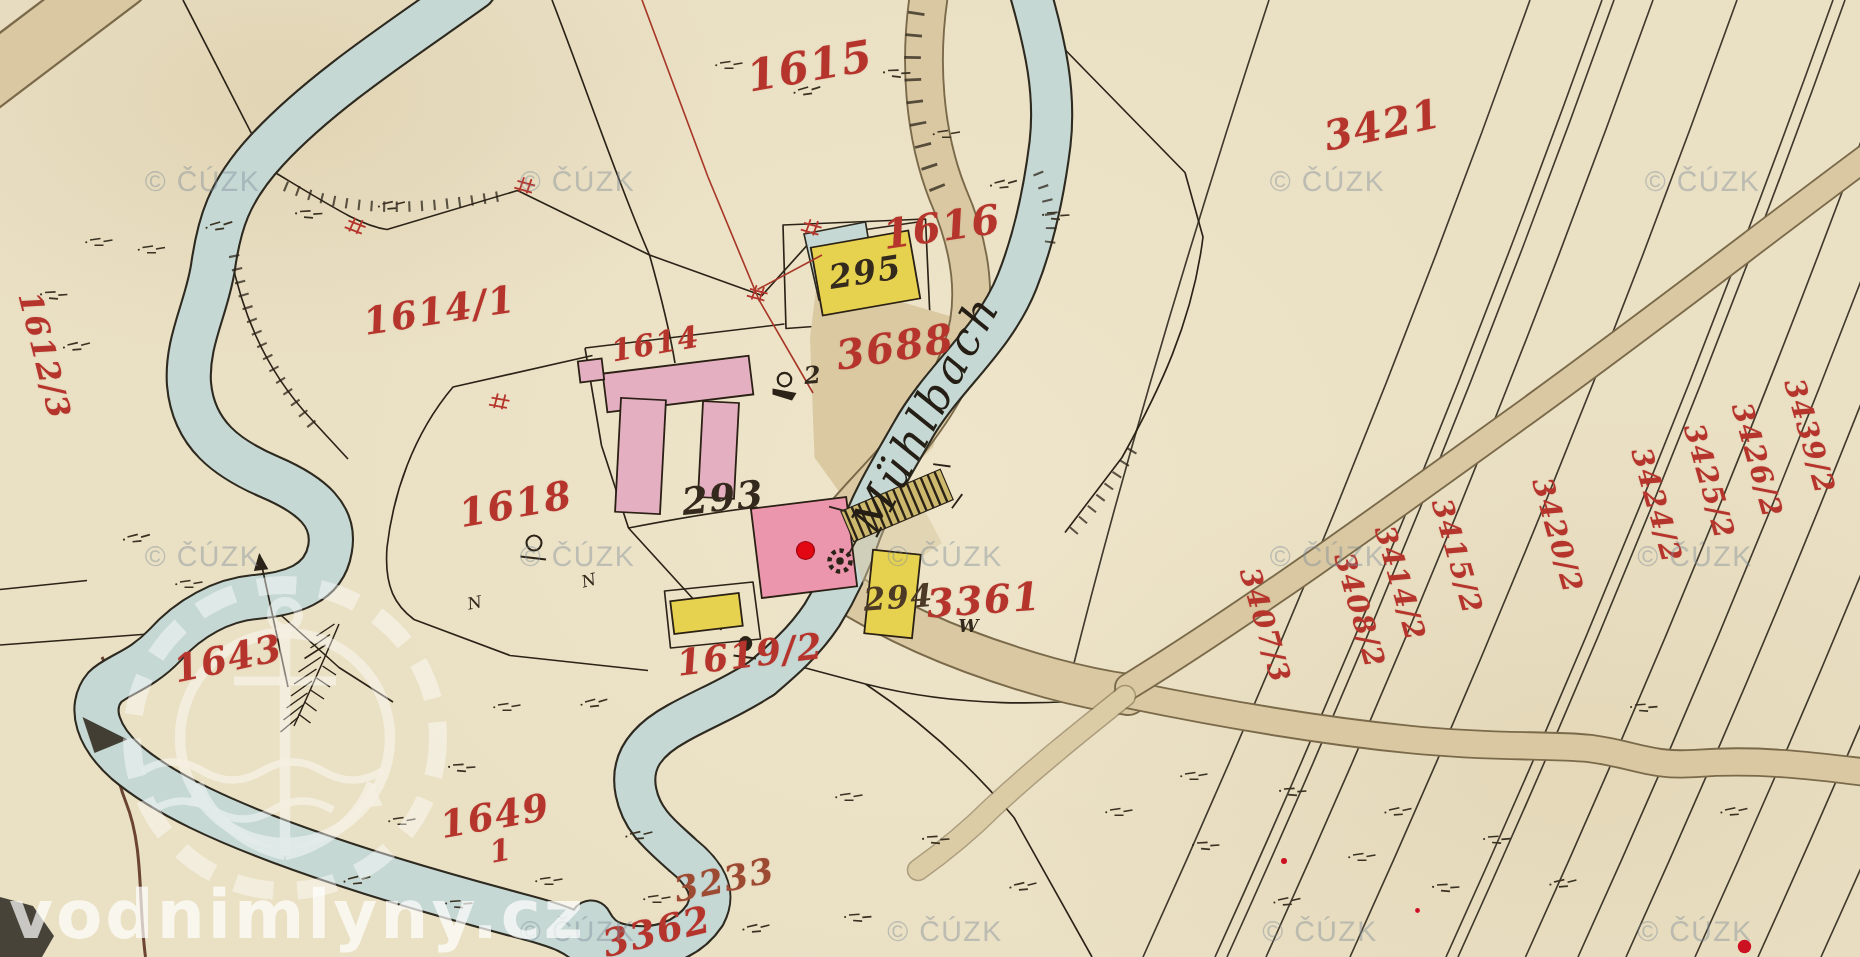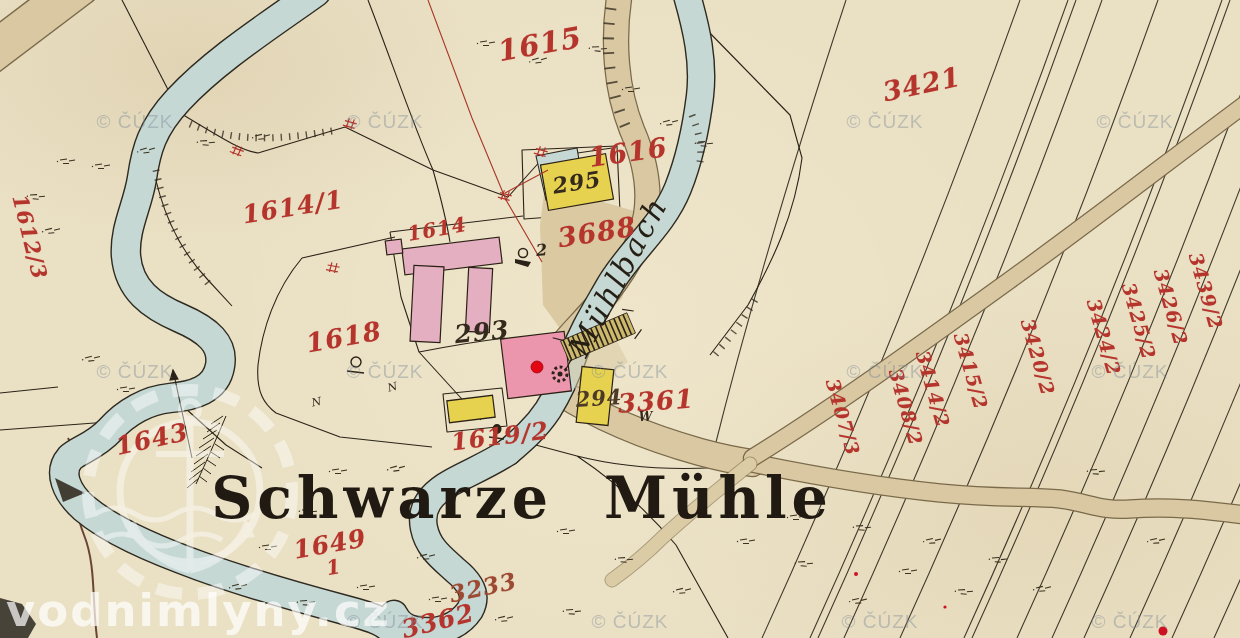--- a/index.html
+++ b/index.html
@@ -294,21 +294,20 @@
   <span class="lbl" style="left:1038px;top:357px;--r:74deg;font-size:19px">3420/2</span>
   <span class="lbl" style="left:1104px;top:337px;--r:74deg;font-size:19px">3424/2</span>
   <span class="lbl" style="left:1139px;top:321px;--r:74deg;font-size:19px">3425/2</span>
   <span class="lbl" style="left:1171px;top:307px;--r:74deg;font-size:19px">3426/2</span>
   <span class="lbl" style="left:1206px;top:291px;--r:74deg;font-size:19px">3439/2</span>
   <span class="lbl ink" style="left:542px;top:250px;--r:-5deg;font-size:16px">2</span>
   <span class="lbl ink" style="left:646px;top:417px;font-size:12px">W</span>
   <span class="lbl ink" style="left:317px;top:402px;--r:-12deg;font-size:11px;font-weight:normal">N</span>
   <span class="lbl ink" style="left:393px;top:387px;--r:-15deg;font-size:11px;font-weight:normal">N</span>
 
-  <div class="map-title">Schwarze Mühle</div>
   <span class="stream-lbl">Mühlbach</span>
 </div>
 
 <div class="layer">
   <span class="cz" style="left:135px;top:122px">© ČÚZK</span>
   <span class="cz" style="left:385px;top:122px">© ČÚZK</span>
   <span class="cz" style="left:885px;top:122px">© ČÚZK</span>
   <span class="cz" style="left:1135px;top:122px">© ČÚZK</span>
   <span class="cz" style="left:135px;top:372px">© ČÚZK</span>
   <span class="cz" style="left:385px;top:372px">© ČÚZK</span>

